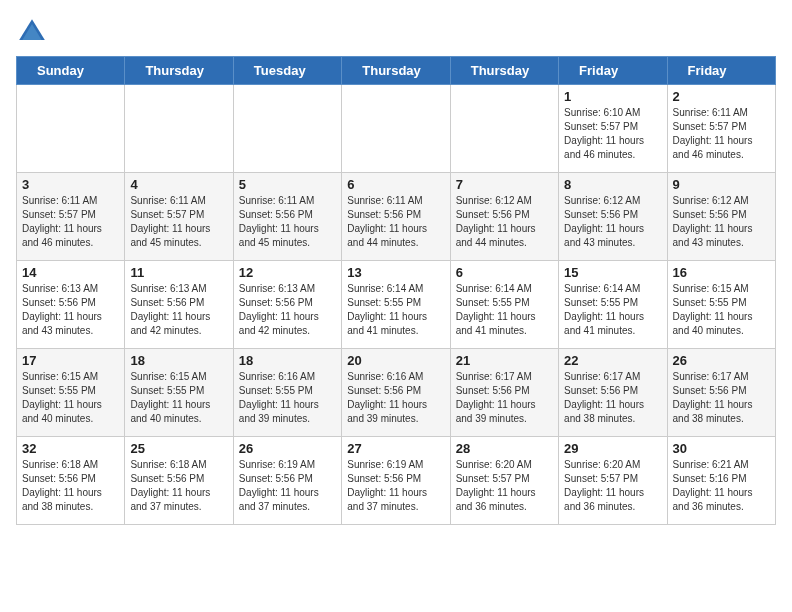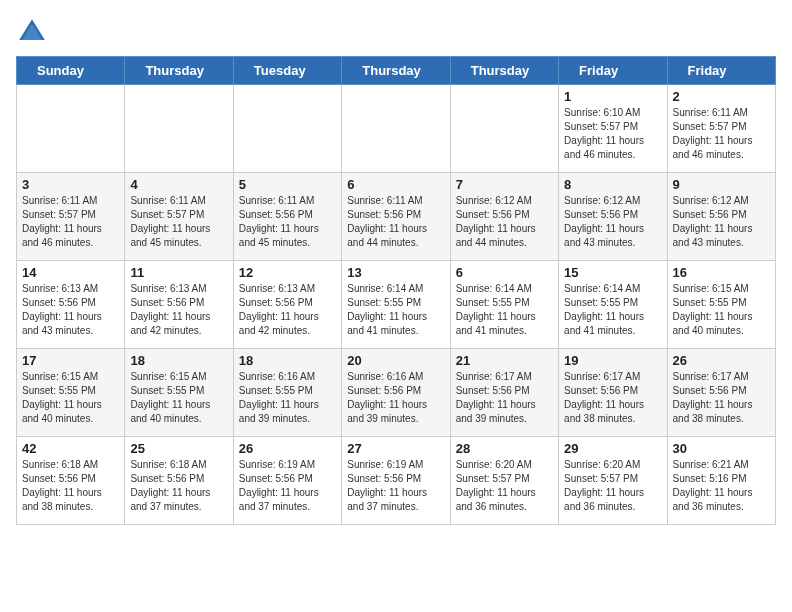--- a/index.html
+++ b/index.html
@@ -280,37 +280,37 @@
 and 39 minutes.</div>
         </td>
         <td>
           <span class="day-number">21</span>
           <div class="day-info" style="white-space: pre-line;">Sunrise: 6:17 AM
 Sunset: 5:56 PM
 Daylight: 11 hours
 and 39 minutes.</div>
         </td>
         <td>
-          <span class="day-number">19</span>
+          <span class="day-number">22</span>
           <div class="day-info" style="white-space: pre-line;">Sunrise: 6:17 AM
 Sunset: 5:56 PM
 Daylight: 11 hours
 and 38 minutes.</div>
         </td>
         <td>
           <span class="day-number">26</span>
           <div class="day-info" style="white-space: pre-line;">Sunrise: 6:17 AM
 Sunset: 5:56 PM
 Daylight: 11 hours
 and 38 minutes.</div>
         </td>
       </tr>
       <tr>
         <td>
-          <span class="day-number">42</span>
+          <span class="day-number">32</span>
           <div class="day-info" style="white-space: pre-line;">Sunrise: 6:18 AM
 Sunset: 5:56 PM
 Daylight: 11 hours
 and 38 minutes.</div>
         </td>
         <td>
           <span class="day-number">25</span>
           <div class="day-info" style="white-space: pre-line;">Sunrise: 6:18 AM
 Sunset: 5:56 PM
 Daylight: 11 hours

